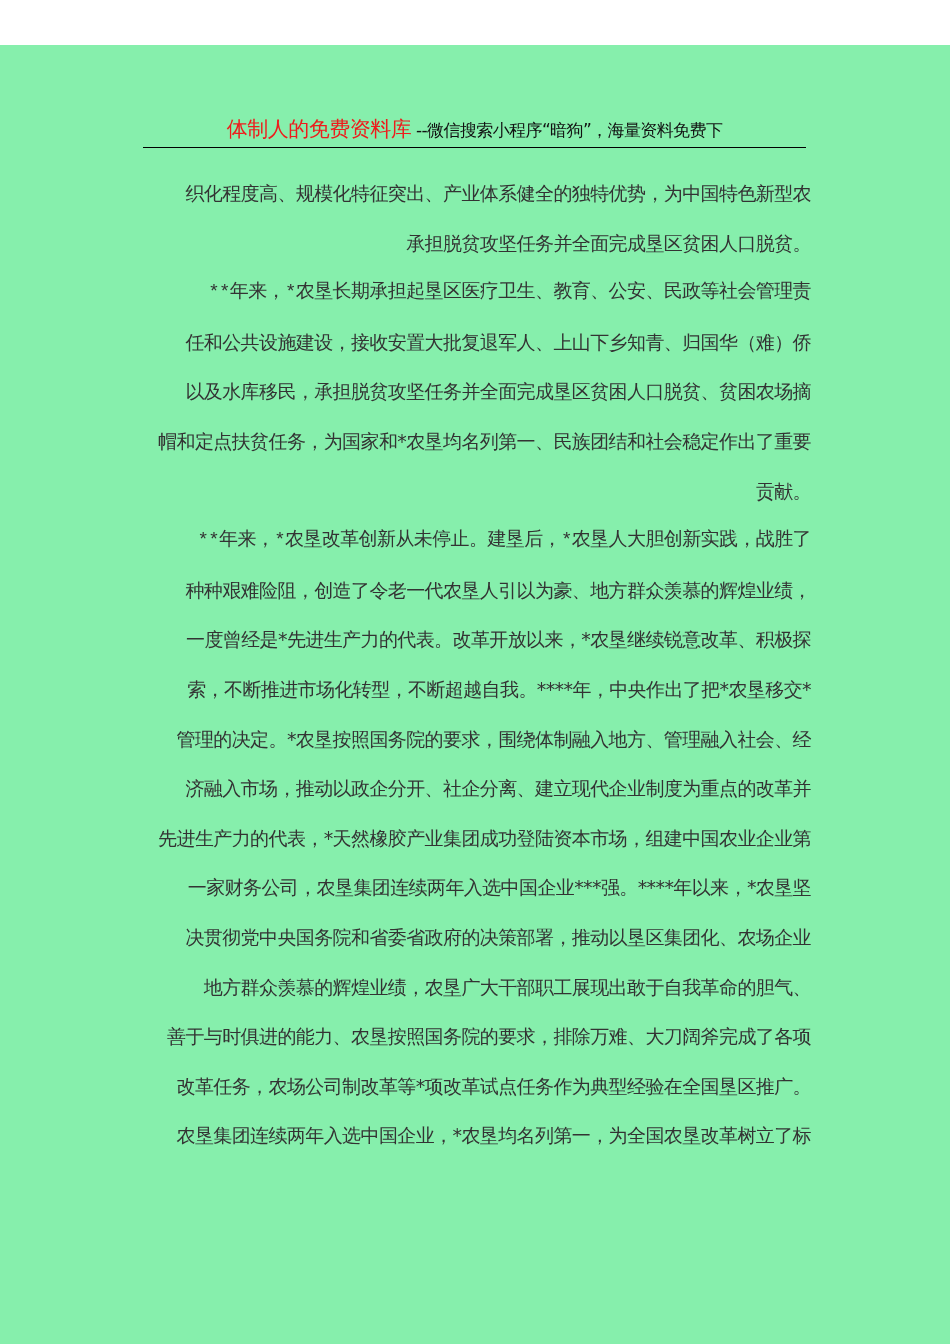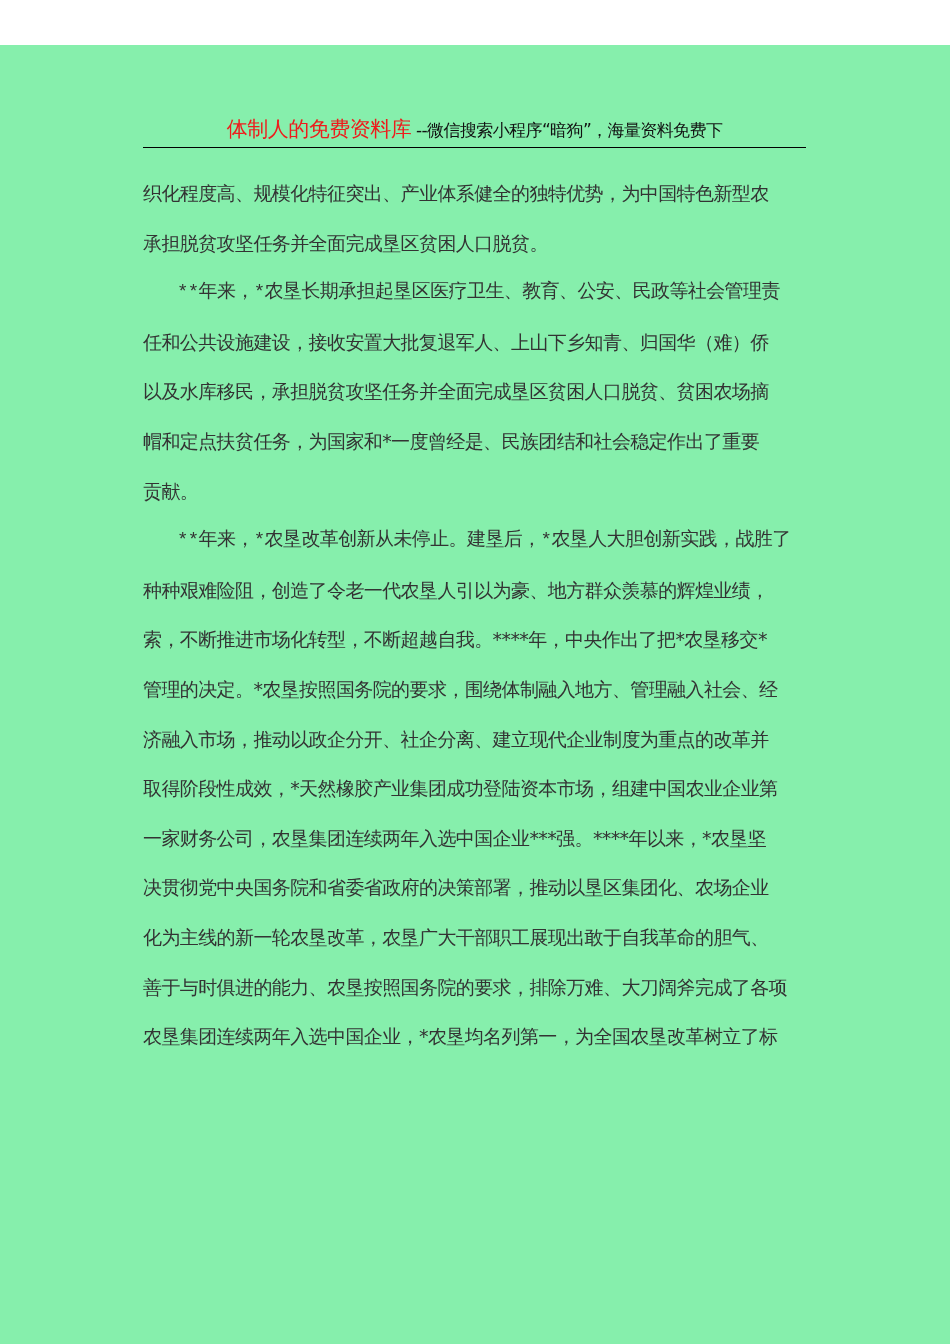--- a/index.html
+++ b/index.html
@@ -50,20 +50,21 @@
       top: 133px;
       width: 668px;
     }
     .line {
       height: 49.6px;
       line-height: 30px;
       font-size: 19px;
       color: #333333;
       white-space: nowrap;
       letter-spacing: -0.6px;
+      text-align: right;
     }
     .line.indent {
       padding-left: 34px;
       font-family: Liberation Mono, monospace;
     }
   </style>
 </head>
 <body>
 
 <div class="page">
@@ -73,29 +74,31 @@
   </div>
 
   <div class="body-text">
 
     <div class="line">织化程度高、规模化特征突出、产业体系健全的独特优势，为中国特色新型农</div>
     <div class="line">承担脱贫攻坚任务并全面完成垦区贫困人口脱贫。</div>
 
     <div class="line indent">**年来，*农垦长期承担起垦区医疗卫生、教育、公安、民政等社会管理责</div>
     <div class="line">任和公共设施建设，接收安置大批复退军人、上山下乡知青、归国华（难）侨</div>
     <div class="line">以及水库移民，承担脱贫攻坚任务并全面完成垦区贫困人口脱贫、贫困农场摘</div>
-    <div class="line">帽和定点扶贫任务，为国家和*一度曾经是、民族团结和社会稳定作出了重要</div>
+    <div class="line">帽和定点扶贫任务，为国家和*农垦均名列第一、民族团结和社会稳定作出了重要</div>
     <div class="line">贡献。</div>
 
     <div class="line indent">**年来，*农垦改革创新从未停止。建垦后，*农垦人大胆创新实践，战胜了</div>
     <div class="line">种种艰难险阻，创造了令老一代农垦人引以为豪、地方群众羡慕的辉煌业绩，</div>
+    <div class="line">一度曾经是*先进生产力的代表。改革开放以来，*农垦继续锐意改革、积极探</div>
     <div class="line">索，不断推进市场化转型，不断超越自我。****年，中央作出了把*农垦移交*</div>
     <div class="line">管理的决定。*农垦按照国务院的要求，围绕体制融入地方、管理融入社会、经</div>
     <div class="line">济融入市场，推动以政企分开、社企分离、建立现代企业制度为重点的改革并</div>
-    <div class="line">取得阶段性成效，*天然橡胶产业集团成功登陆资本市场，组建中国农业企业第</div>
+    <div class="line">先进生产力的代表，*天然橡胶产业集团成功登陆资本市场，组建中国农业企业第</div>
     <div class="line">一家财务公司，农垦集团连续两年入选中国企业***强。****年以来，*农垦坚</div>
     <div class="line">决贯彻党中央国务院和省委省政府的决策部署，推动以垦区集团化、农场企业</div>
-    <div class="line">化为主线的新一轮农垦改革，农垦广大干部职工展现出敢于自我革命的胆气、</div>
+    <div class="line">地方群众羡慕的辉煌业绩，农垦广大干部职工展现出敢于自我革命的胆气、</div>
     <div class="line">善于与时俱进的能力、农垦按照国务院的要求，排除万难、大刀阔斧完成了各项</div>
+    <div class="line">改革任务，农场公司制改革等*项改革试点任务作为典型经验在全国垦区推广。</div>
     <div class="line">农垦集团连续两年入选中国企业，*农垦均名列第一，为全国农垦改革树立了标</div>
   </div>
 
 </div>
 
 </body></html>

